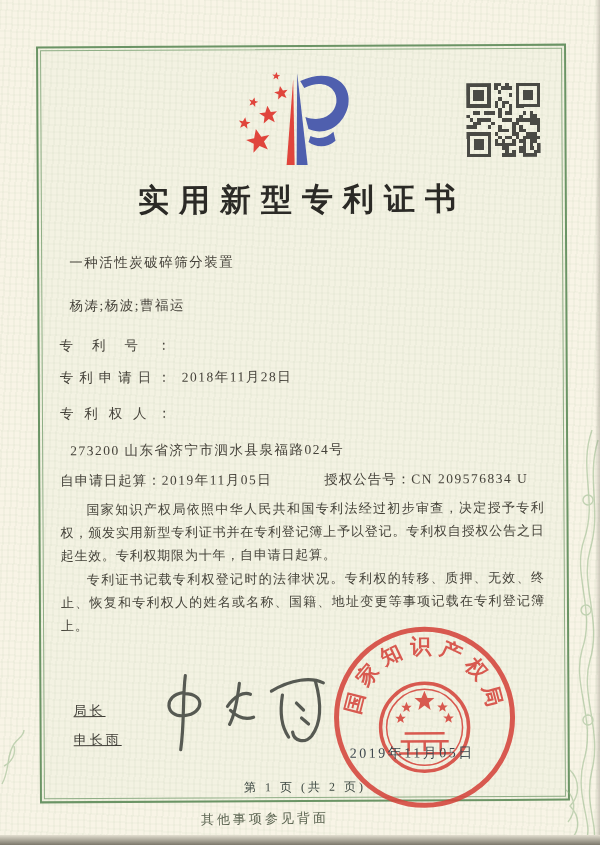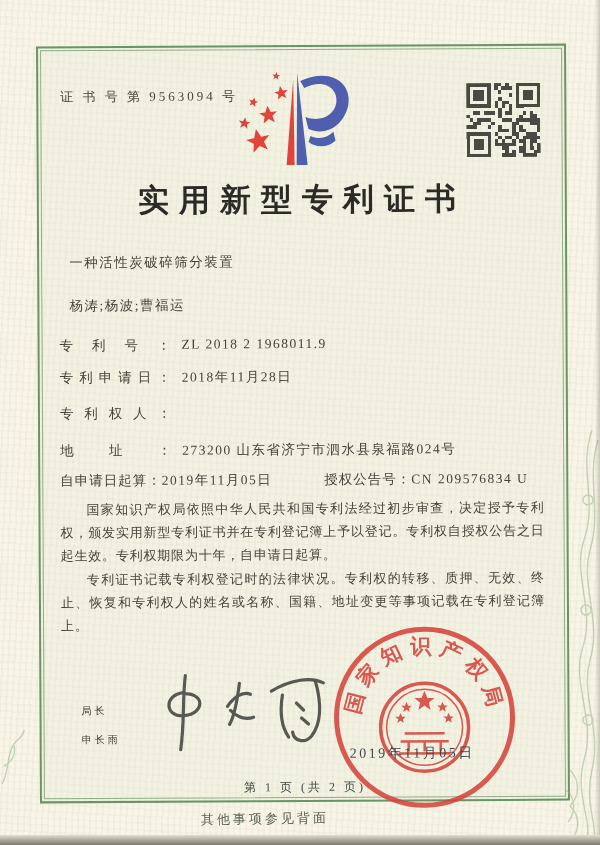--- a/index.html
+++ b/index.html
@@ -18,21 +18,21 @@
   .qr{position:absolute;left:428px;top:37px;}
   .title{position:absolute;left:0;right:0;top:132px;margin:0;text-align:center;
     font-size:31px;font-weight:bold;letter-spacing:10px;color:#2b2a26;}
   .frow{position:absolute;left:20px;right:20px;display:flex;font-size:13.5px;letter-spacing:1px;color:#45423a;}
   .flabel{width:112px;flex:0 0 112px;text-align:justify;text-align-last:justify;}
   .fvalue{margin-left:10px;letter-spacing:1.5px;}
   .grantrow{position:absolute;left:20px;top:424px;display:flex;gap:52px;font-size:13.5px;letter-spacing:1px;color:#45423a;}
   .paras{position:absolute;left:20px;right:22px;top:450px;font-size:13px;line-height:23px;
     letter-spacing:.8px;text-align:justify;color:#46443b;}
   .paras p{margin:0 0 1px 0;text-indent:2em;}
-  .officer{position:absolute;left:40px;top:648px;font-size:10px;line-height:29px;letter-spacing:3px;color:#3e3c35;}
+  .officer{position:absolute;left:32px;top:648px;font-size:13px;line-height:29px;letter-spacing:3px;color:#3e3c35;text-decoration:underline;}
   .sig{position:absolute;left:110px;top:618px;}
   .sealwrap{position:absolute;left:287px;top:575px;}
   .sealdate{position:absolute;left:308px;top:698px;font-size:14px;letter-spacing:2.5px;color:#3d474e;}
   .pageinfo{position:absolute;left:0;right:0;top:732px;text-align:center;font-size:12px;letter-spacing:3px;color:#3f4a44;}
   .backnote{position:absolute;left:0;width:530px;top:810px;text-align:center;font-size:13px;
     letter-spacing:3px;color:#59624f;transform:rotate(-1deg);}
   .edge-bottom{position:absolute;left:0;right:0;bottom:0;height:10px;
     background:linear-gradient(#e3dfd0 0%, #a8a496 55%, #7c786c 100%);}
   .edge-right{position:absolute;right:0;top:0;bottom:0;width:5px;
     background:linear-gradient(to right, rgba(120,116,104,0), rgba(120,116,104,.35));}
@@ -40,21 +40,20 @@
   .ornament-left{position:absolute;left:0px;top:726px;}
 </style>
 </head>
 <body>
 
 <div class="photo">
 
   <div class="frame">
     <div class="frame-inner"></div>
 
-    <div class="certno">证 书 号 第 9563094 号</div>
 
     <svg class="logo" width="152" height="118" viewBox="0 0 152 118">
       <defs>
         <path id="st" d="M0,-10 L2.9,-3.1 L9.5,-3.1 L4.2,1.2 L5.9,8.1 L0,4 L-5.9,8.1 L-4.2,1.2 L-9.5,-3.1 L-2.9,-3.1 Z"></path>
       </defs>
       <g fill="#e0453c">
         <use href="#st" transform="translate(34,76) scale(1.25) rotate(-12)"></use>
         <use href="#st" transform="translate(20,58) scale(0.62) rotate(8)"></use>
         <use href="#st" transform="translate(44,50) scale(0.95) rotate(-6)"></use>
         <use href="#st" transform="translate(29,37) scale(0.5) rotate(14)"></use>
@@ -75,31 +74,29 @@
     <h1 class="title">实用新型专利证书</h1>
 
     <div class="frow" style="top:206px">
       <span class="fvalue">一种活性炭破碎筛分装置</span>
     </div>
     <div class="frow" style="top:249px">
       <span class="fvalue">杨涛;杨波;曹福运</span>
     </div>
     <div class="frow" style="top:289px">
       <span class="flabel">专利号：</span>
-      <span class="fvalue">ZL 2018 2 1968011.9</span>
     </div>
     <div class="frow" style="top:321px">
       <span class="flabel">专利申请日：</span>
       <span class="fvalue">2018年11月28日</span>
     </div>
     <div class="frow" style="top:357px">
       <span class="flabel">专利权人：</span>
     </div>
     <div class="frow" style="top:394px">
-      <span class="flabel">地址：</span>
       <span class="fvalue">273200 山东省济宁市泗水县泉福路024号</span>
     </div>
 
     <div class="grantrow">
       <span>
         <span>自申请日起算：</span><span style="letter-spacing:1.5px">2019年11月05日</span>
       </span>
       <span>
         <span>授权公告号：</span><span style="letter-spacing:1.5px">CN 209576834 U</span>
       </span>

